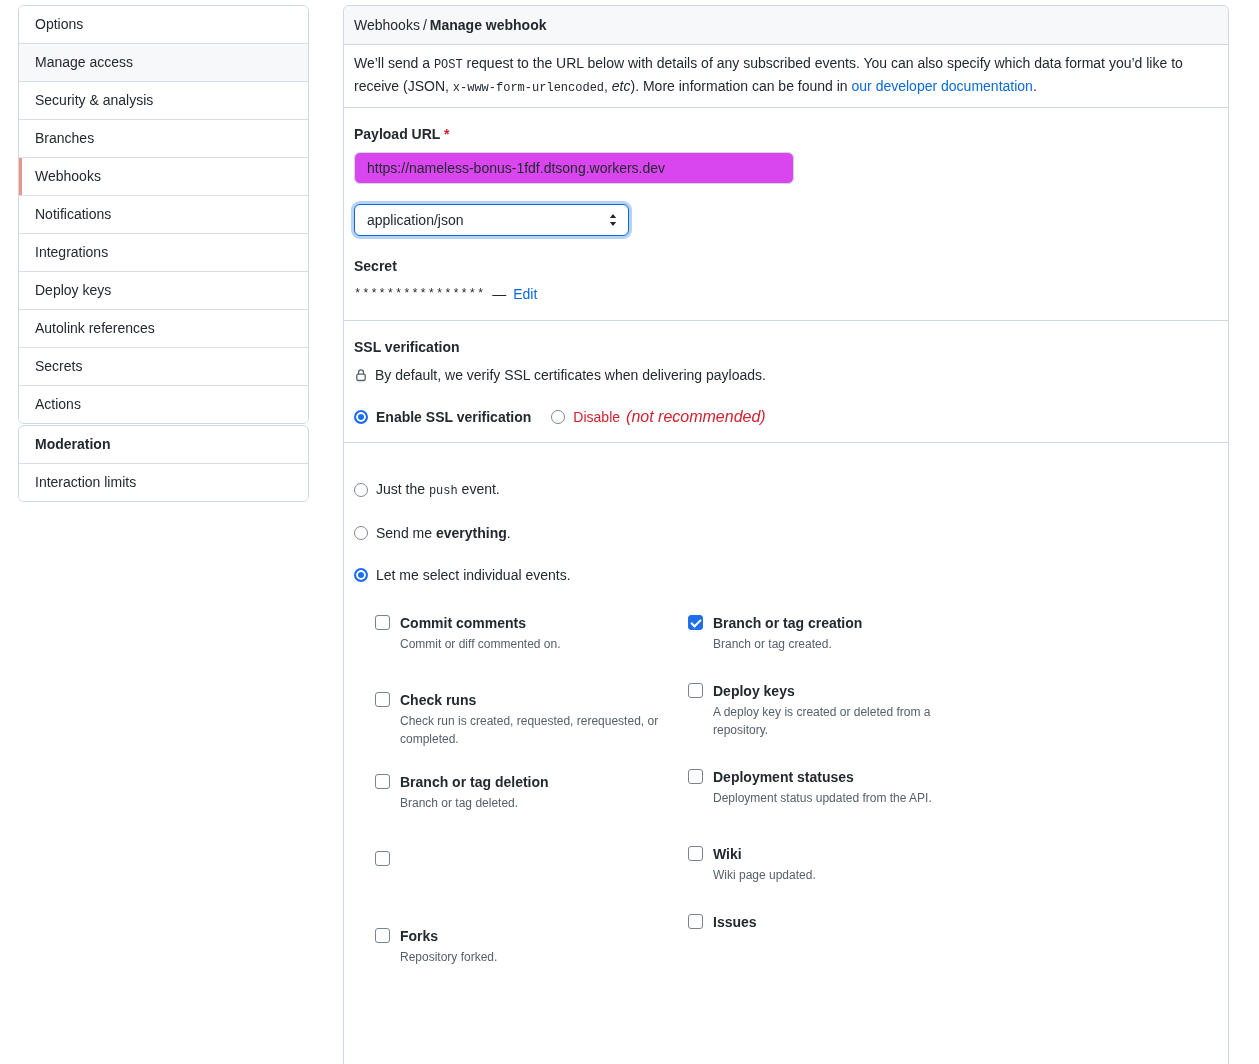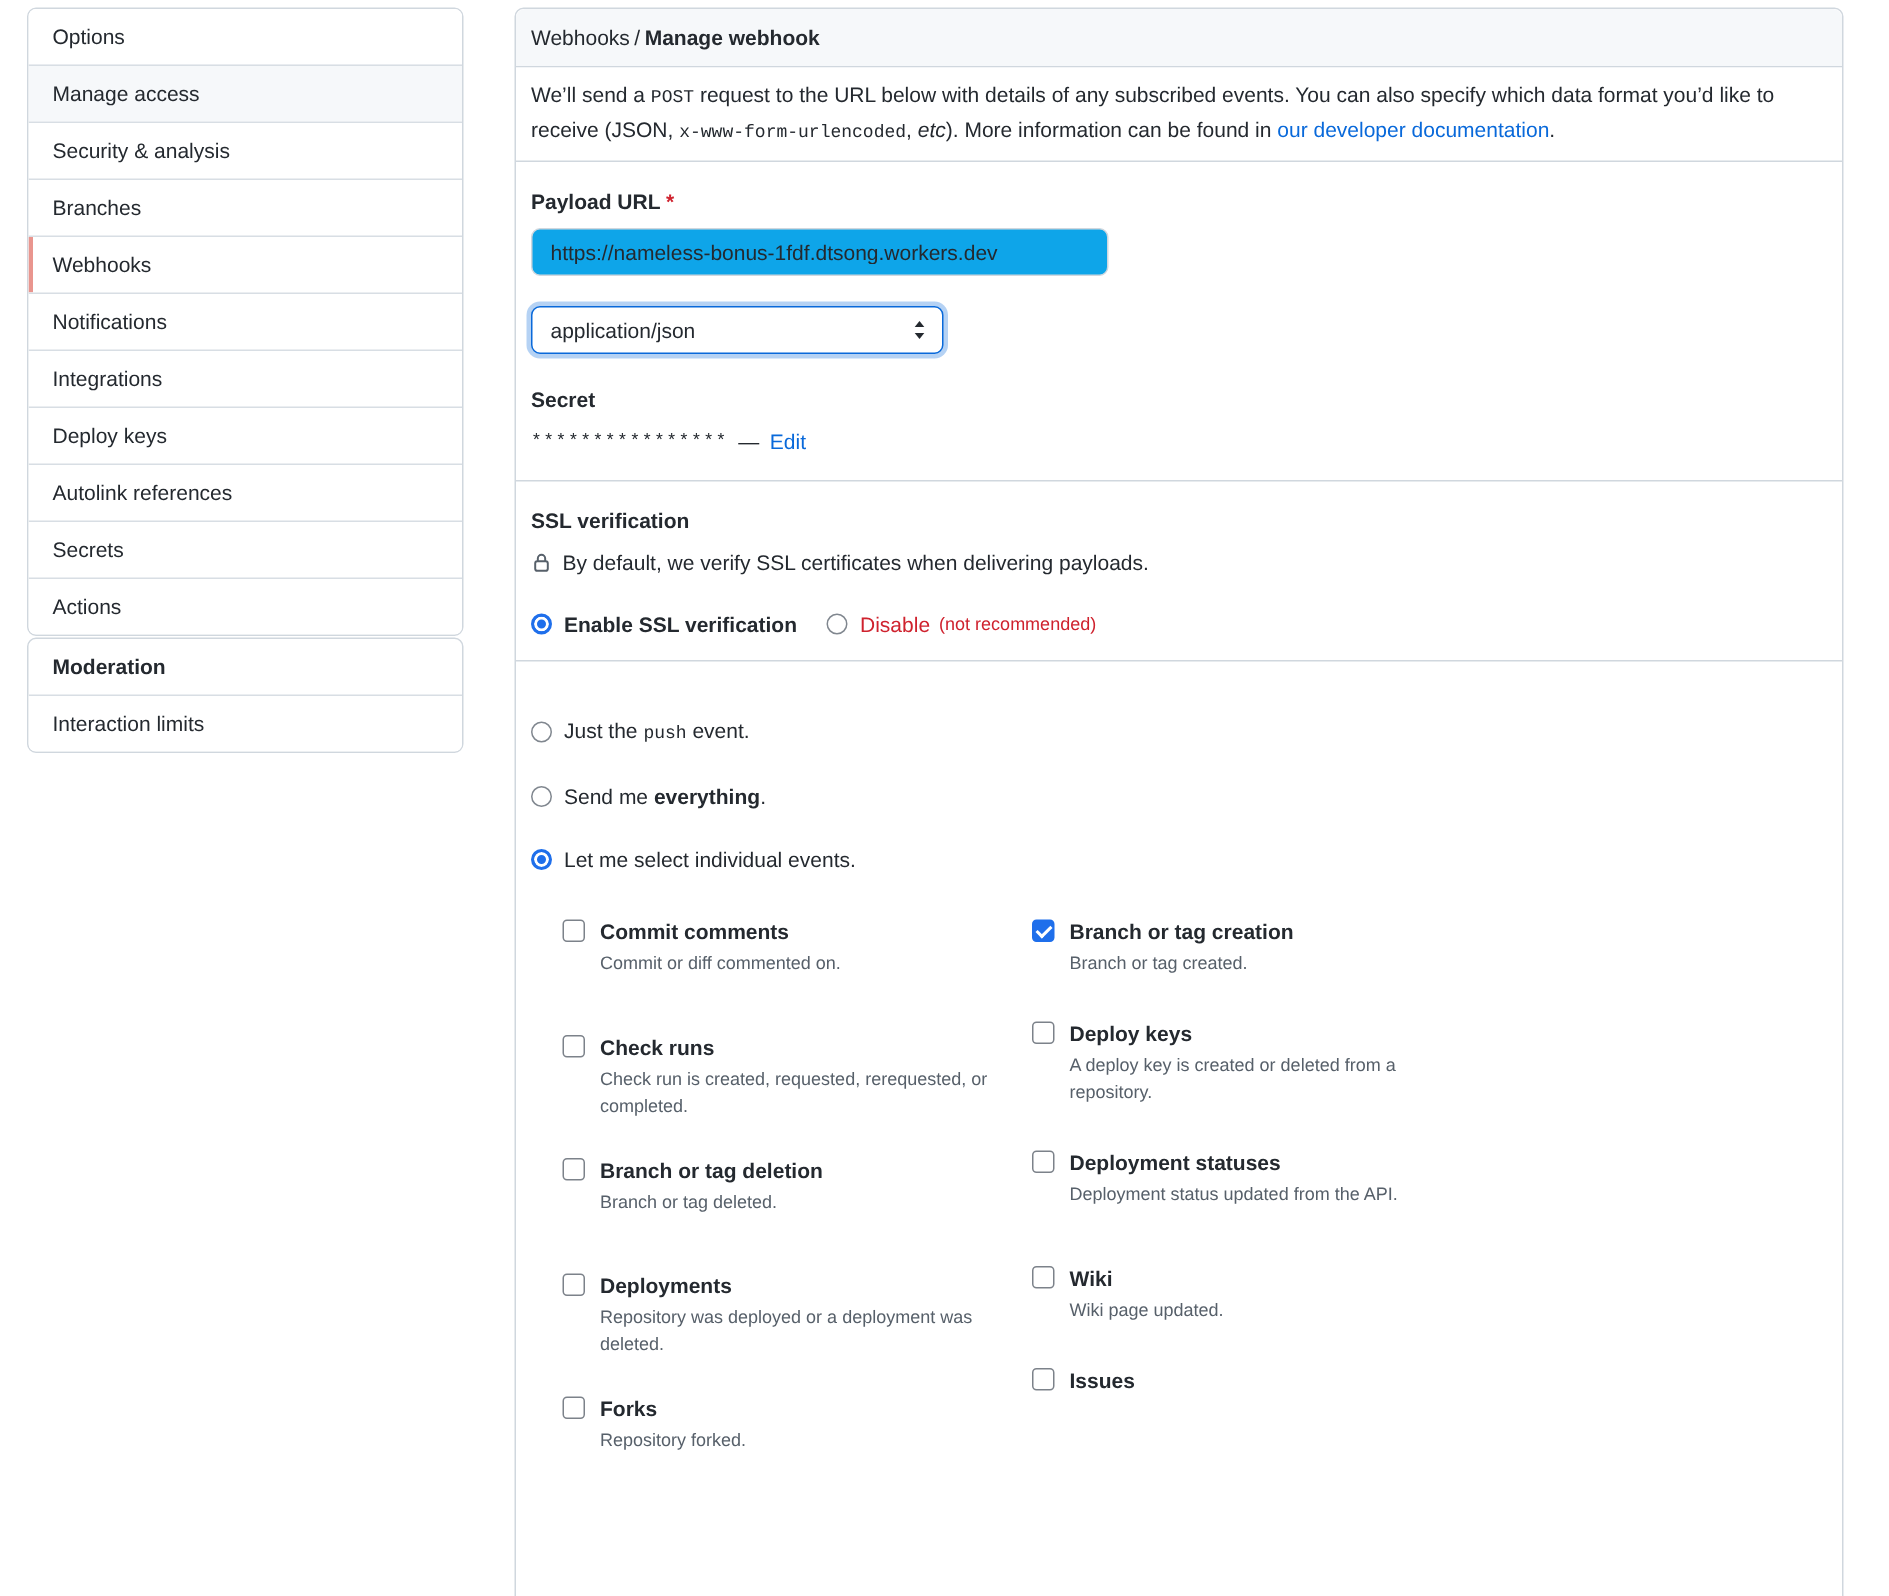--- a/index.html
+++ b/index.html
@@ -30,21 +30,21 @@
   .crumb-sep { margin:0 3px; }
   .crumb-current { font-weight:600; }
 
   .section { padding:16px 10px; border-bottom:1px solid #d0d7de; }
   .section.desc { padding:8px 10px; line-height:21px; }
   .section.events { border-bottom:none; }
 
   .field-label { font-weight:600; margin-bottom:8px; line-height:20px; }
   .required { color:#cf222e; }
   .text-input {
-    width:385px; height:32px; background:#0ea5e9; border:1px solid #d0d7de; border-radius:6px;
+    width:440px; height:32px; background:#d946ef; border:1px solid #d0d7de; border-radius:6px;
     padding:5px 12px; font:inherit; color:#24292f; outline:none;
   }
   .group { margin-top:20px; }
   .select {
     width:275px; height:32px; background:#fff; border:1px solid #0969da; border-radius:6px;
     box-shadow:0 0 0 3px rgba(9,105,218,0.3);
     display:flex; align-items:center; justify-content:space-between; padding:0 10px 0 12px; cursor:pointer;
   }
   .secret-line { display:flex; align-items:center; gap:7px; line-height:20px; }
   .stars { font-family:"Liberation Mono","DejaVu Sans Mono",monospace; font-size:12px; letter-spacing:1px; color:#24292f; }
@@ -52,21 +52,21 @@
   .ssl-heading, .events-heading { font-weight:600; line-height:20px; }
   .ssl-note { display:flex; align-items:center; gap:7px; margin:8px 0 23px; line-height:20px; }
   .lock-icon { flex:none; display:inline-flex; }
 
   .radio { flex:none; width:14px; height:14px; border-radius:50%; background:#fff; border:1px solid #80878f; cursor:pointer; }
   .radio.checked { border:2px solid #1f6feb; background:#1f6feb; box-shadow:inset 0 0 0 2px #fff; }
   .inline-radios { display:flex; align-items:center; gap:20px; }
   .radio-pair { display:flex; align-items:center; gap:8px; cursor:pointer; }
   .bold { font-weight:600; }
   .text-red { color:#cf222e; }
-  .small-note { font-size:12px; }
+  .small-note { font-size:16px;font-style:italic; }
 
   .radio-row { display:flex; align-items:center; gap:8px; margin-top:22px; line-height:20px; }
   .radio-row:first-of-type { margin-top:20px; }
 
   .event-grid { display:flex; margin:28px 0 0 21px; }
   .event-col { width:313px; flex:none; }
   .event-item { display:flex; gap:10px; min-height:53px; margin-bottom:24px; }
   .checkbox { flex:none; width:15px; height:15px; margin-top:2px; border:1px solid #7c828a; border-radius:3px; background:#fff; cursor:pointer; position:relative; }
   .checkbox.checked { background:#1f6feb; border-color:#1f6feb; }
   .checkbox.checked::after {
@@ -202,24 +202,20 @@
             </div>
             <div class="event-item">
               <span class="checkbox"></span>
               <div>
                 <div class="event-label">Branch or tag deletion</div>
                 <div class="event-desc">Branch or tag deleted.</div>
               </div>
             </div>
             <div class="event-item">
               <span class="checkbox"></span>
-              <div>
-                <div class="event-label">Deployments</div>
-                <div class="event-desc">Repository was deployed or a deployment was deleted.</div>
-              </div>
             </div>
             <div class="event-item" style="margin-bottom:33px;">
               <span class="checkbox"></span>
               <div>
                 <div class="event-label">Forks</div>
                 <div class="event-desc">Repository forked.</div>
               </div>
             </div>
 
           </div>

